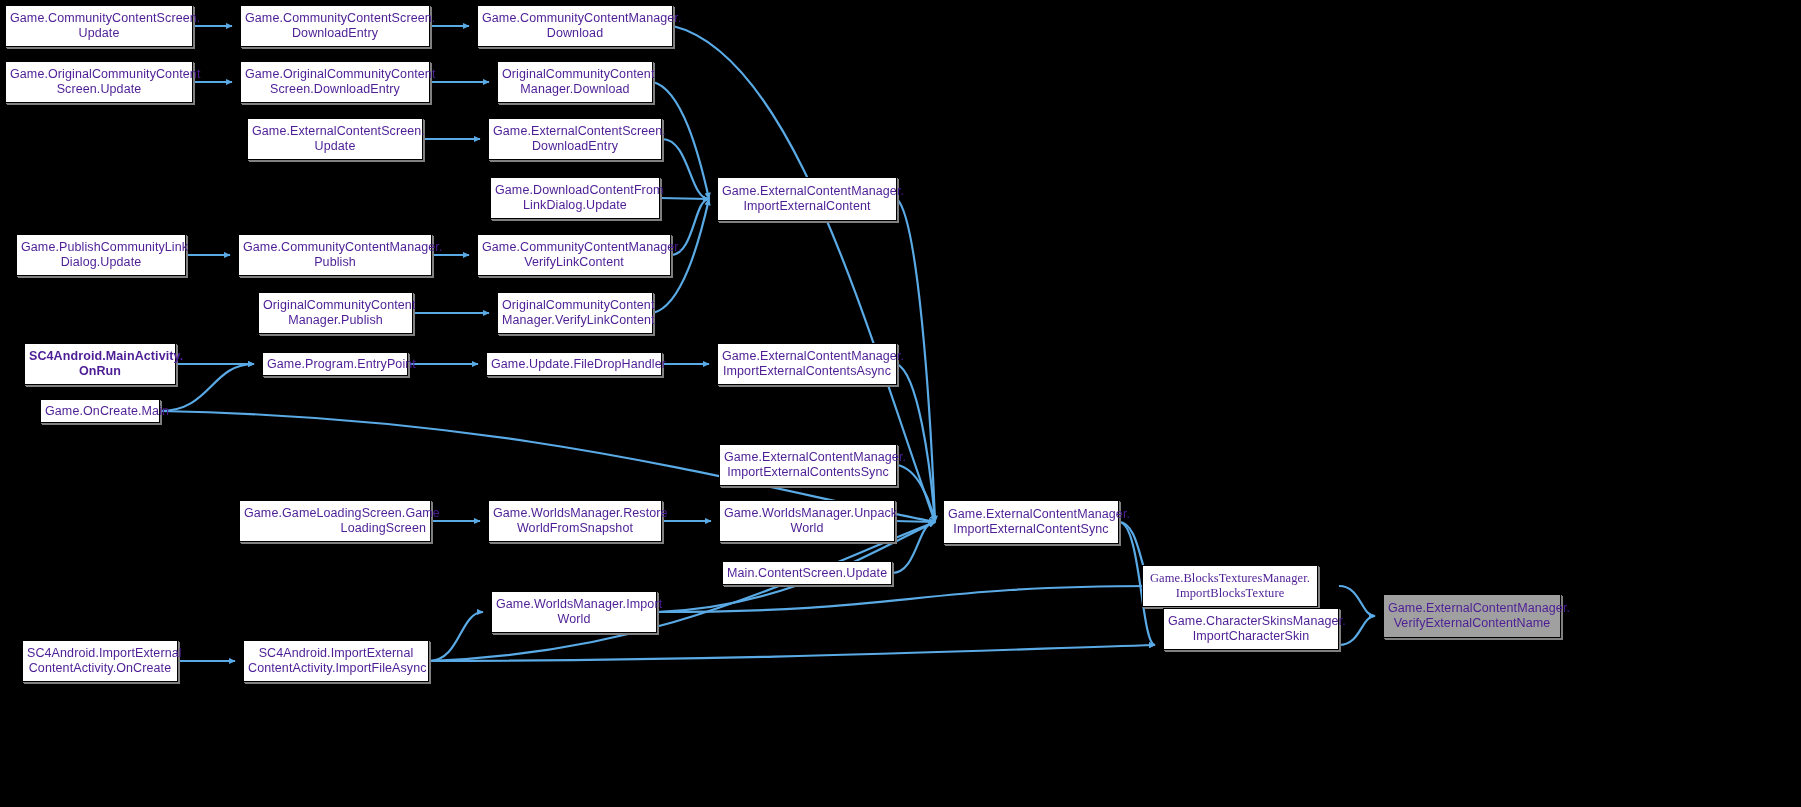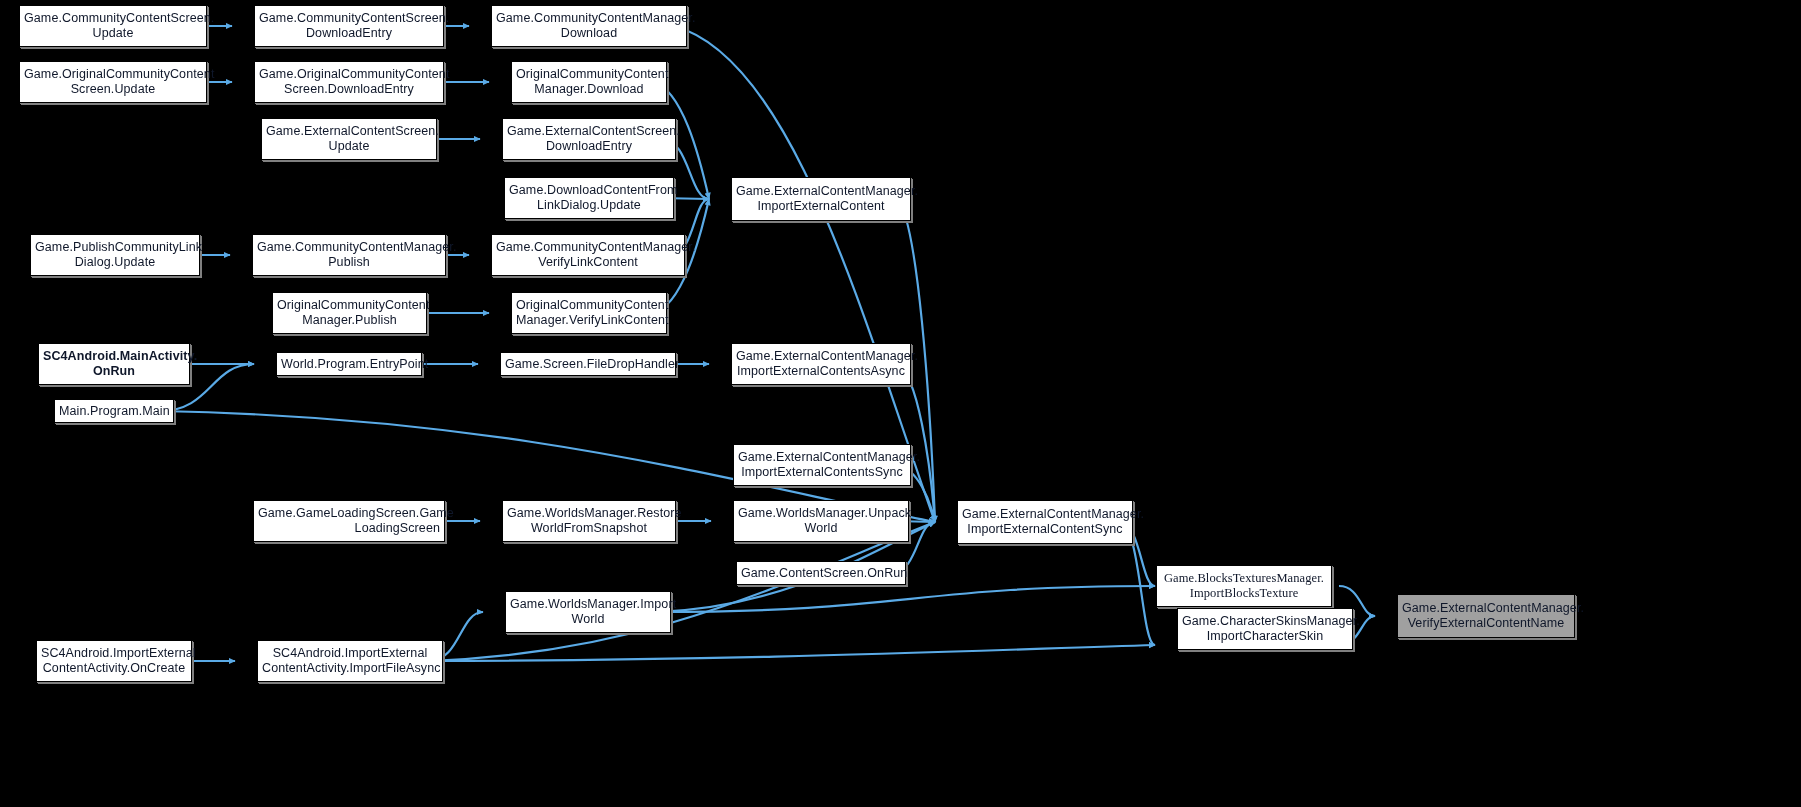--- a/index.html
+++ b/index.html
@@ -4,22 +4,22 @@
 <title>Call Graph</title>
 <style>
   html,body{margin:0;padding:0;background:#000;}
   #canvas{position:relative;width:1801px;height:807px;background:#000;overflow:hidden;
           font-family:"Liberation Sans","DejaVu Sans",sans-serif;}
   #edges{position:absolute;left:0;top:0;width:1801px;height:807px;}
   .node{position:absolute;box-sizing:border-box;background:#ffffff;
         border:1px solid #000;
         box-shadow:1px 1px 0 0 #808080, 2px 2px 0 0 #808080;
         display:flex;align-items:center;justify-content:center;text-align:center;
-        color:#0f172a;font-size:12.5px;line-height:15px;letter-spacing:0.1px;
-        padding:2px 4px;margin-left:14px;}
+        color:#4c1d95;font-size:12.5px;line-height:15px;letter-spacing:0.1px;
+        padding:2px 4px;}
   .node.highlight{background:#a0a0a0;}
   .node span{display:block;width:100%;}
 </style>
 </head>
 <body>
 
 <div id="canvas">
   <svg id="edges" viewBox="0 0 1801 807" xmlns="http://www.w3.org/2000/svg">
       <defs>
         <marker id="ah" viewBox="0 0 10 10" refX="9" refY="5" markerWidth="7" markerHeight="7" orient="auto-start-reverse" markerUnits="userSpaceOnUse">
@@ -106,48 +106,48 @@
       <div class="node" style="left: 258px; top: 292px; width: 155px; height: 42px;">
         <span>OriginalCommunityContent<br>Manager.Publish</span>
       </div>
       <div class="node" style="left: 497px; top: 292px; width: 156px; height: 42px;">
         <span>OriginalCommunityContent<br>Manager.VerifyLinkContent</span>
       </div>
       <div class="node" style="left: 24px; top: 343px; width: 152px; height: 42px; font-weight: bold;">
         <span>SC4Android.MainActivity.<br>OnRun</span>
       </div>
       <div class="node" style="left: 262px; top: 352px; width: 146px; height: 24px;">
-        <span>World.Program.EntryPoint</span>
+        <span>Game.Program.EntryPoint</span>
       </div>
       <div class="node" style="left: 486px; top: 352px; width: 176px; height: 24px;">
-        <span>Game.Screen.FileDropHandler</span>
+        <span>Game.Update.FileDropHandler</span>
       </div>
       <div class="node" style="left: 717px; top: 343px; width: 180px; height: 42px;">
         <span>Game.ExternalContentManager.<br>ImportExternalContentsAsync</span>
       </div>
       <div class="node" style="left: 40px; top: 399px; width: 120px; height: 24px;">
-        <span>Main.Program.Main</span>
+        <span>Game.OnCreate.Main</span>
       </div>
       <div class="node" style="left: 719px; top: 444px; width: 178px; height: 42px;">
         <span>Game.ExternalContentManager.<br>ImportExternalContentsSync</span>
       </div>
       <div class="node" style="left: 239px; top: 500px; width: 192px; height: 42px; text-align: right;">
         <span>Game.GameLoadingScreen.Game<br>LoadingScreen</span>
       </div>
       <div class="node" style="left: 488px; top: 500px; width: 174px; height: 42px;">
         <span>Game.WorldsManager.Restore<br>WorldFromSnapshot</span>
       </div>
       <div class="node" style="left: 719px; top: 500px; width: 176px; height: 42px;">
         <span>Game.WorldsManager.Unpack<br>World</span>
       </div>
       <div class="node" style="left: 943px; top: 500px; width: 176px; height: 44px;">
         <span>Game.ExternalContentManager.<br>ImportExternalContentSync</span>
       </div>
       <div class="node" style="left: 722px; top: 561px; width: 170px; height: 24px;">
-        <span>Game.ContentScreen.OnRun</span>
+        <span>Main.ContentScreen.Update</span>
       </div>
       <div class="node" style="left: 1142px; top: 565px; width: 176px; height: 42px; font-family: Liberation Serif, serif;">
         <span>Game.BlocksTexturesManager.<br>ImportBlocksTexture</span>
       </div>
       <div class="node" style="left: 491px; top: 591px; width: 166px; height: 42px;">
         <span>Game.WorldsManager.Import<br>World</span>
       </div>
       <div class="node" style="left: 1163px; top: 608px; width: 176px; height: 42px;">
         <span>Game.CharacterSkinsManager.<br>ImportCharacterSkin</span>
       </div>

